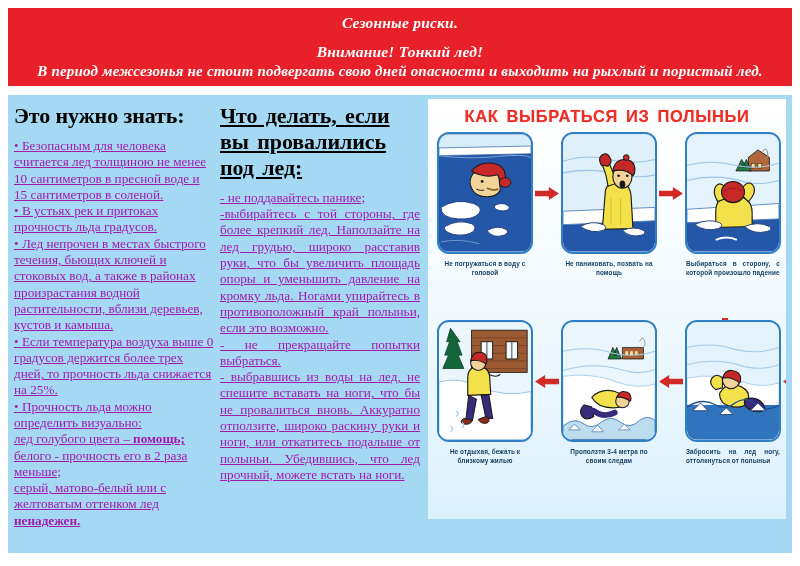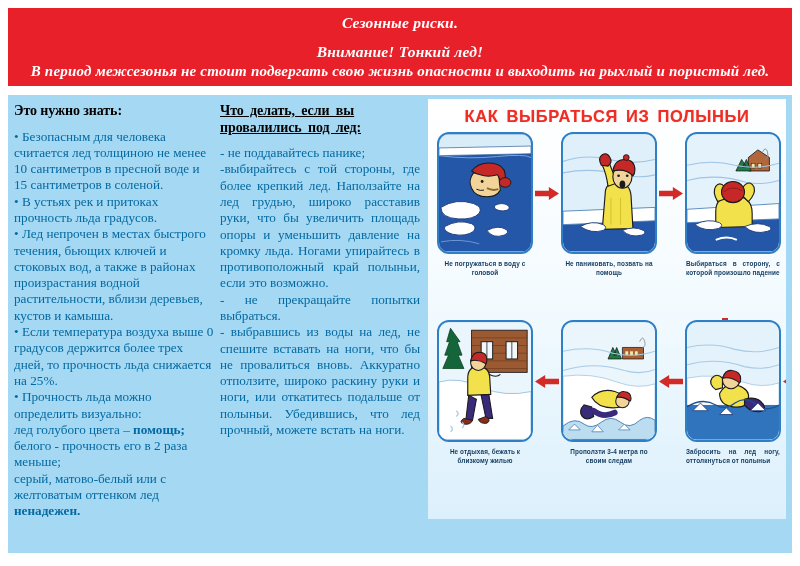--- a/index.html
+++ b/index.html
@@ -69,33 +69,34 @@
     top: 0;
     box-sizing: border-box;
     color: #0b0b14;
   }
   .col-left  { left: 6px;   width: 202px; }
   .col-mid   { left: 212px; width: 200px; }
 
   .col-title {
     font-family: "Liberation Serif", serif;
     font-weight: bold;
-    font-size: 14px;
+    font-size: 22px;
     line-height: 1.18;
     margin: 8px 0 9px 0;
     color: #000000;
     letter-spacing: -0.1px;
   }
   .col-title.spaced-words { word-spacing: 3px; text-decoration: underline; }
 
   .col-body {
     font-family: "Liberation Serif", serif;
     font-size: 13.2px;
     line-height: 1.235;
-    color: #0369a1;
+    color: #a21caf;
+    text-decoration: underline;
   }
   .col-left .col-body  { text-align: left; }
   .col-mid  .col-body  { text-align: justify; text-justify: inter-word; }
   .col-body p { margin: 0; }
   .col-body b { font-weight: bold; }
 
   
   .illus {
     position: absolute;
     left: 420px;
@@ -185,21 +186,21 @@
   }
 </style>
 </head>
 <body>
 
 <div class="poster">
 
   <div class="banner">
     <div class="banner-line l1">Сезонные риски.</div>
     <div class="banner-line l2">Внимание! Тонкий лед!</div>
-    <div class="banner-line l3">В период межсезонья не стоит подвергать свою жизнь опасности и выходить на рыхлый и пористый лед.</div>
+    <div class="banner-line l3">В период межсезонья не стоит подвергать свою дней опасности и выходить на рыхлый и пористый лед.</div>
   </div>
 
   <div class="body-area">
 
     <div class="col col-left">
       <div class="col-title">Это нужно знать:</div>
       <div class="col-body">
         <p>• Безопасным для человека считается лед толщиною не менее 10 сантиметров в пресной воде и 15 сантиметров в соленой.</p>
         <p>• В устьях рек и притоках прочность льда градусов.</p>
         <p>• Лед непрочен в местах быстрого течения, бьющих ключей и стоковых вод, а также в районах произрастания водной растительности, вблизи деревьев, кустов и камыша.</p>

